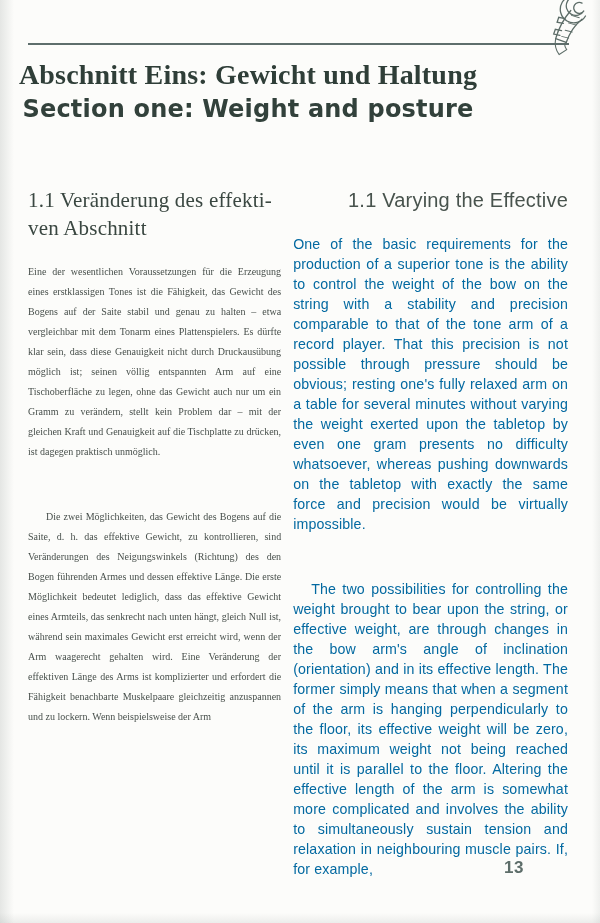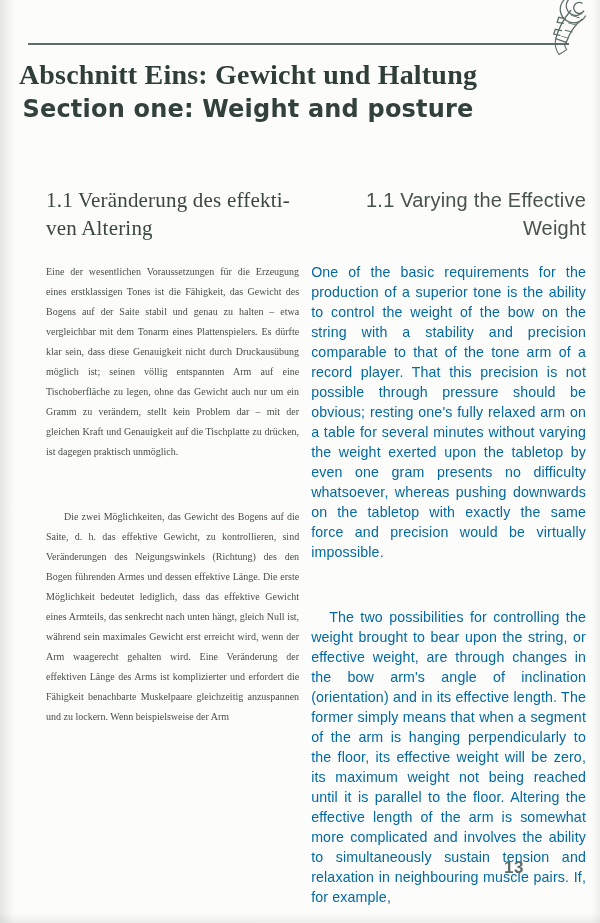--- a/index.html
+++ b/index.html
@@ -28,21 +28,21 @@
   .titles { position:absolute; left:0; top:57px; width:496px; text-align:center; }
   .title-de {
     font-family:"Liberation Serif", serif; font-weight:bold;
     font-size:28px; line-height:36px; color:#2f3e38; letter-spacing:.2px;
   }
   .title-en {
     font-family:"DejaVu Sans", sans-serif; font-weight:bold;
     font-size:24px; line-height:32px; color:#32413b; letter-spacing:.2px;
   }
   .columns {
-    position:absolute; left:46px; top:186px; width:540px;
+    position:absolute; left:28px; top:186px; width:540px;
     display:flex; gap:12px;
   }
   .col { box-sizing:border-box; }
   .col-de { width:256px; }
   .col-en { width:278px; }
   .h-de {
     font-family:"Liberation Serif", serif; font-weight:normal;
     font-size:21px; line-height:28px; color:#3a4741; letter-spacing:.2px;
   }
   .h-en {
@@ -89,32 +89,31 @@
   <div class="titles">
     <div class="title-de">Abschnitt Eins: Gewicht und Haltung</div>
     <div class="title-en">Section one: Weight and posture</div>
   </div>
 
   <div class="columns">
 
     <div class="col col-de" lang="de">
       <h2 class="heading h-de">
         <span style="display:block">1.1 Veränderung des effekti-</span>
-        <span style="display:block">ven Altering</span>
+        <span style="display:block">ven Abschnitt</span>
       </h2>
       <div class="body-de">
         <p>Eine der wesentlichen Voraussetzungen für die Erzeugung eines erstklassigen Tones ist die Fähigkeit, das Gewicht des Bogens auf der Saite stabil und genau zu halten – etwa vergleichbar mit dem Tonarm eines Plattenspielers. Es dürfte klar sein, dass diese Genauigkeit nicht durch Druckausübung möglich ist; seinen völlig entspannten Arm auf eine Tischoberfläche zu legen, ohne das Gewicht auch nur um ein Gramm zu verändern, stellt kein Problem dar – mit der gleichen Kraft und Genauigkeit auf die Tischplatte zu drücken, ist dagegen praktisch unmöglich.</p>
         <p>Die zwei Möglichkeiten, das Gewicht des Bogens auf die Saite, d. h. das effektive Gewicht, zu kontrollieren, sind Veränderungen des Neigungswinkels (Richtung) des den Bogen führenden Armes und dessen effektive Länge. Die erste Möglichkeit bedeutet lediglich, dass das effektive Gewicht eines Armteils, das senkrecht nach unten hängt, gleich Null ist, während sein maximales Gewicht erst erreicht wird, wenn der Arm waagerecht gehalten wird. Eine Veränderung der effektiven Länge des Arms ist komplizierter und erfordert die Fähigkeit benachbarte Muskelpaare gleichzeitig anzuspannen und zu lockern. Wenn beispielsweise der Arm</p>
       </div>
     </div>
 
     <div class="col col-en" lang="en">
       <h2 class="heading h-en">
         <span style="display:block">1.1 Varying the Effective</span>
-        <span style="display:block">Weight</span>
       </h2>
       <div class="body-en">
         <p>One of the basic requirements for the production of a superior tone is the ability to control the weight of the bow on the string with a stability and precision comparable to that of the tone arm of a record player. That this precision is not possible through pressure should be obvious; resting one's fully relaxed arm on a table for several minutes without varying the weight exerted upon the tabletop by even one gram presents no difficulty whatsoever, whereas pushing downwards on the tabletop with exactly the same force and precision would be virtually impossible.</p>
         <p>The two possibilities for controlling the weight brought to bear upon the string, or effective weight, are through changes in the bow arm's angle of inclination (orientation) and in its effective length. The former simply means that when a segment of the arm is hanging perpendicularly to the floor, its effective weight will be zero, its maximum weight not being reached until it is parallel to the floor. Altering the effective length of the arm is somewhat more complicated and involves the ability to simultaneously sustain tension and relaxation in neighbouring muscle pairs. If, for example,</p>
       </div>
     </div>
 
   </div>
 
   <div class="page-number">13</div>

